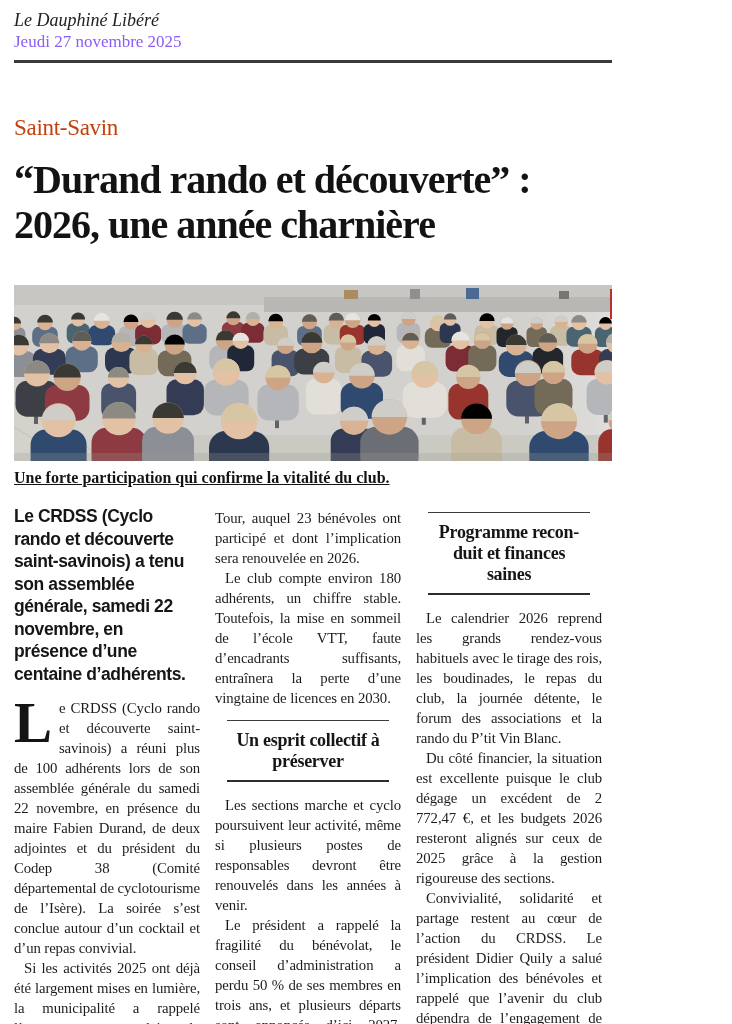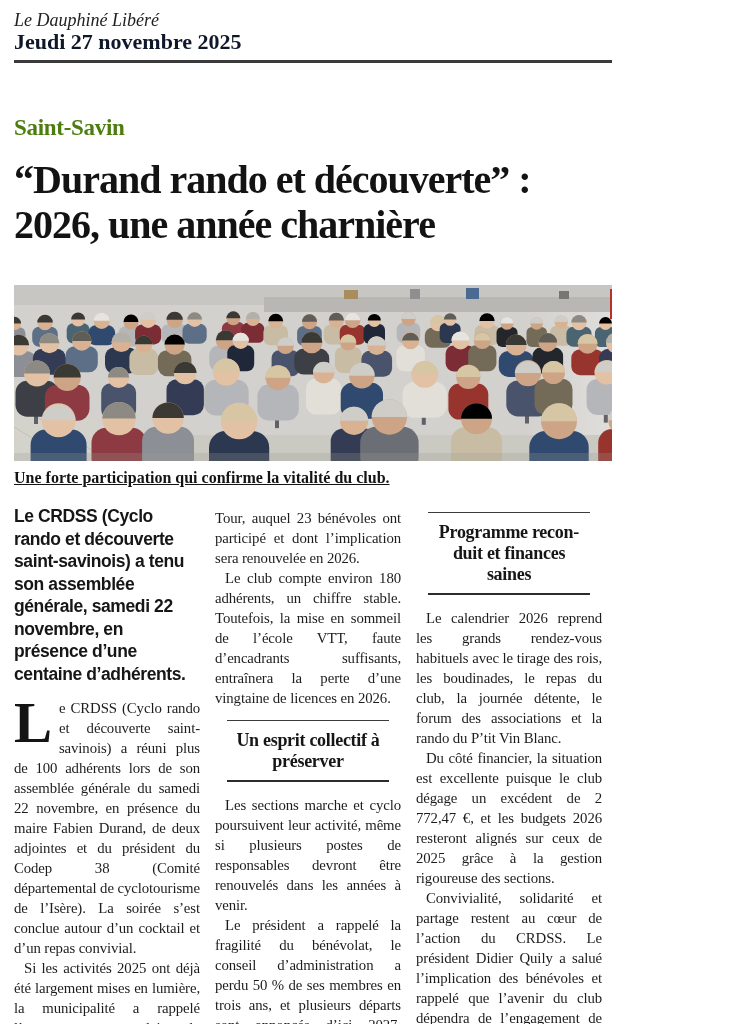--- a/index.html
+++ b/index.html
@@ -7,26 +7,26 @@
     position:relative;
     width:612px;height:1024px;
     background:#ffffff;
     overflow:hidden;
     font-family:"Liberation Serif", serif;
     color:#1c1c1c;
   }
   
   .masthead{padding:9px 14px 0 14px;}
   .paper-name{font-style:italic;font-size:18px;line-height:22px;color:#222;}
-  .paper-date{font-weight:bold;font-size:22px;line-height:22px;color:#0f172a;}
+  .paper-date{font-weight:normal;font-size:17px;line-height:22px;color:#8b5cf6;}
   .head-rule{height:0;border-top:3px solid #3a3a3a;margin:7px 0 0 14px;}
   
   .kicker{
     margin:52px 14px 16px 14px;
-    color:#4d7c0f;font-weight:bold;font-size:23px;line-height:26px;
+    color:#c2410c;font-weight:normal;font-size:23px;line-height:26px;
     letter-spacing:-0.3px;
   }
   .headline{
     margin:4px 14px 0 14px;
     font-weight:bold;font-size:40px;line-height:45px;
     letter-spacing:-1px;color:#131313;
   }
   
   .photo-wrap{margin:38px 14px 0 14px;width:708px;height:176px;overflow:hidden;background:#d8d7d4;}
   .photo-wrap svg{display:block;}
@@ -361,21 +361,21 @@
   <div class="caption">Une forte participation qui confirme la vitalité du club.</div>
 
   <div class="cols">
     <div class="col">
         <p class="lead">Le CRDSS (Cyclo rando et découverte saint-savinois) a tenu son assemblée générale, samedi 22 novembre, en présence d’une centaine d’adhérents.</p>
         <p class="para dropcap-para"><span class="dropcap">L</span>e CRDSS (Cyclo rando et découverte saint-savinois) a réuni plus de 100 adhérents lors de son assemblée générale du samedi 22 novembre, en présence du maire Fabien Durand, de deux adjointes et du président du Codep 38 (Comité départemental de cyclotourisme de l’Isère). La soirée s’est conclue autour d’un cocktail et d’un repas convivial.</p>
         <p class="para">Si les activités 2025 ont déjà été largement mises en lumière, la municipalité a rappelé l’engagement exemplaire du club, notamment au comice agricole qui a attiré 24 000 visiteurs, ainsi qu’à l’Alpes Isère</p>
       </div>
     <div class="col">
         <p class="para noindent">Tour, auquel 23 bénévoles ont participé et dont l’implication sera renouvelée en 2026.</p>
-        <p class="para">Le club compte environ 180 adhérents, un chiffre stable. Toutefois, la mise en sommeil de l’école VTT, faute d’encadrants suffisants, entraînera la perte d’une vingtaine de licences en 2026.</p>
+        <p class="para">Le club compte environ 180 adhérents, un chiffre stable. Toutefois, la mise en sommeil de l’école VTT, faute d’encadrants suffisants, entraînera la perte d’une vingtaine de licences en 2030.</p>
         <h3 class="subhead">Un esprit collectif à préserver</h3>
         <p class="para">Les sections marche et cyclo poursuivent leur activité, même si plusieurs postes de responsables devront être renouvelés dans les années à venir.</p>
         <p class="para">Le président a rappelé la fragilité du bénévolat, le conseil d’administration a perdu 50 % de ses membres en trois ans, et plusieurs départs sont annoncés d’ici 2027. L’appel à de nouvelles bonnes volontés est donc un enjeu majeur pour la pérennité du club.</p>
       </div>
     <div class="col">
         <h3 class="subhead">Programme recon­duit et finances saines</h3>
         <p class="para">Le calendrier 2026 reprend les grands rendez-vous habituels avec le tirage des rois, les boudinades, le repas du club, la journée détente, le forum des associations et la rando du P’tit Vin Blanc.</p>
         <p class="para">Du côté financier, la situation est excellente puisque le club dégage un excédent de 2 772,47 €, et les budgets 2026 resteront alignés sur ceux de 2025 grâce à la gestion rigoureuse des sections.</p>
         <p class="para">Convivialité, solidarité et partage restent au cœur de l’action du CRDSS. Le président Didier Quily a salué l’implication des bénévoles et rappelé que l’avenir du club dépendra de l’engagement de chacun pour maintenir des activités variées et un fonctionnement solide.</p>
         <p class="signature"><span class="bullet">●</span> B. B.</p>

